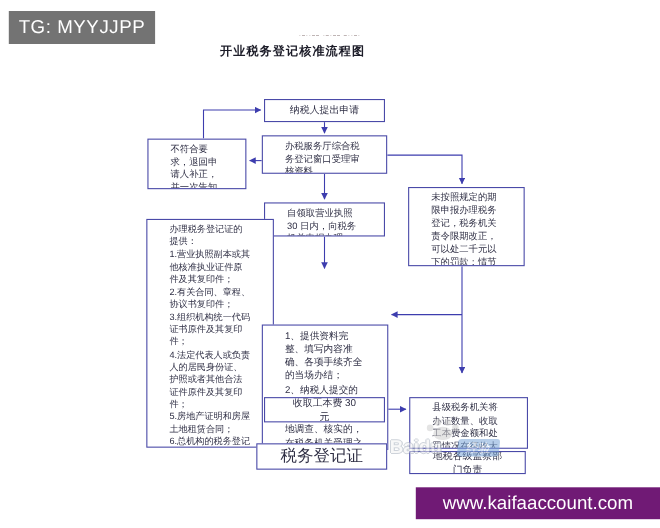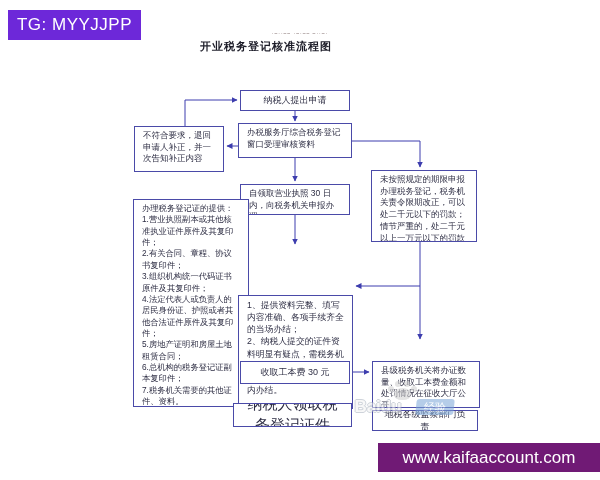--- a/index.html
+++ b/index.html
@@ -8,21 +8,21 @@
   #stage { position:relative; width:600px; height:480px; background:#ffffff; }
 
   
   .fbox {
     position:absolute;
     border:1px solid #4a4aa8;
     background:#ffffff;
     color:#2e2e44;
     font-size:8.5px;
     line-height:1.38;
-    padding:3px 8px;
+    padding:3px 20px;
     overflow:hidden;
   }
   .center { display:flex; align-items:center; justify-content:center; text-align:center; }
 
   #box-apply     { left:240px; top:90px;  width:110px; height:21px; font-size:9px; }
   #box-accept    { left:238px; top:123px; width:114px; height:35px; }
   #box-reject    { left:134px; top:126px; width:90px;  height:46px; }
   #box-within30  { left:240px; top:184px; width:110px; height:31px; }
   #box-penalty   { left:371px; top:170px; width:106px; height:72px; }
   #box-docs      { left:133px; top:199px; width:116px;  height:208px; font-size:8.3px; line-height:1.37; }
@@ -43,21 +43,21 @@
     text-align:left; font-size:11px; font-weight:bold; color:#1c1c28;
     letter-spacing:1px;
   }
 
   
   #connectors { position:absolute; left:0; top:0; width:600px; height:480px; pointer-events:none; }
 
   
   #banner-top {
     position:absolute; left:8px; top:10px; width:133px; height:30px;
-    background:#6d28d9; color:#ffffff; font-size:17px;
+    background:#737373; color:#ffffff; font-size:17px;
     display:flex; align-items:center; justify-content:center; letter-spacing:0.5px;
   }
   #banner-bottom {
     position:absolute; left:378px; top:443px; width:222px; height:29px;
     background:#701a75; color:#ffffff; font-size:17px;
     display:flex; align-items:center; justify-content:center;
   }
 
   
   #watermark { position:absolute; left:340px; top:380px; width:118px; height:40px; opacity:0.55; }

